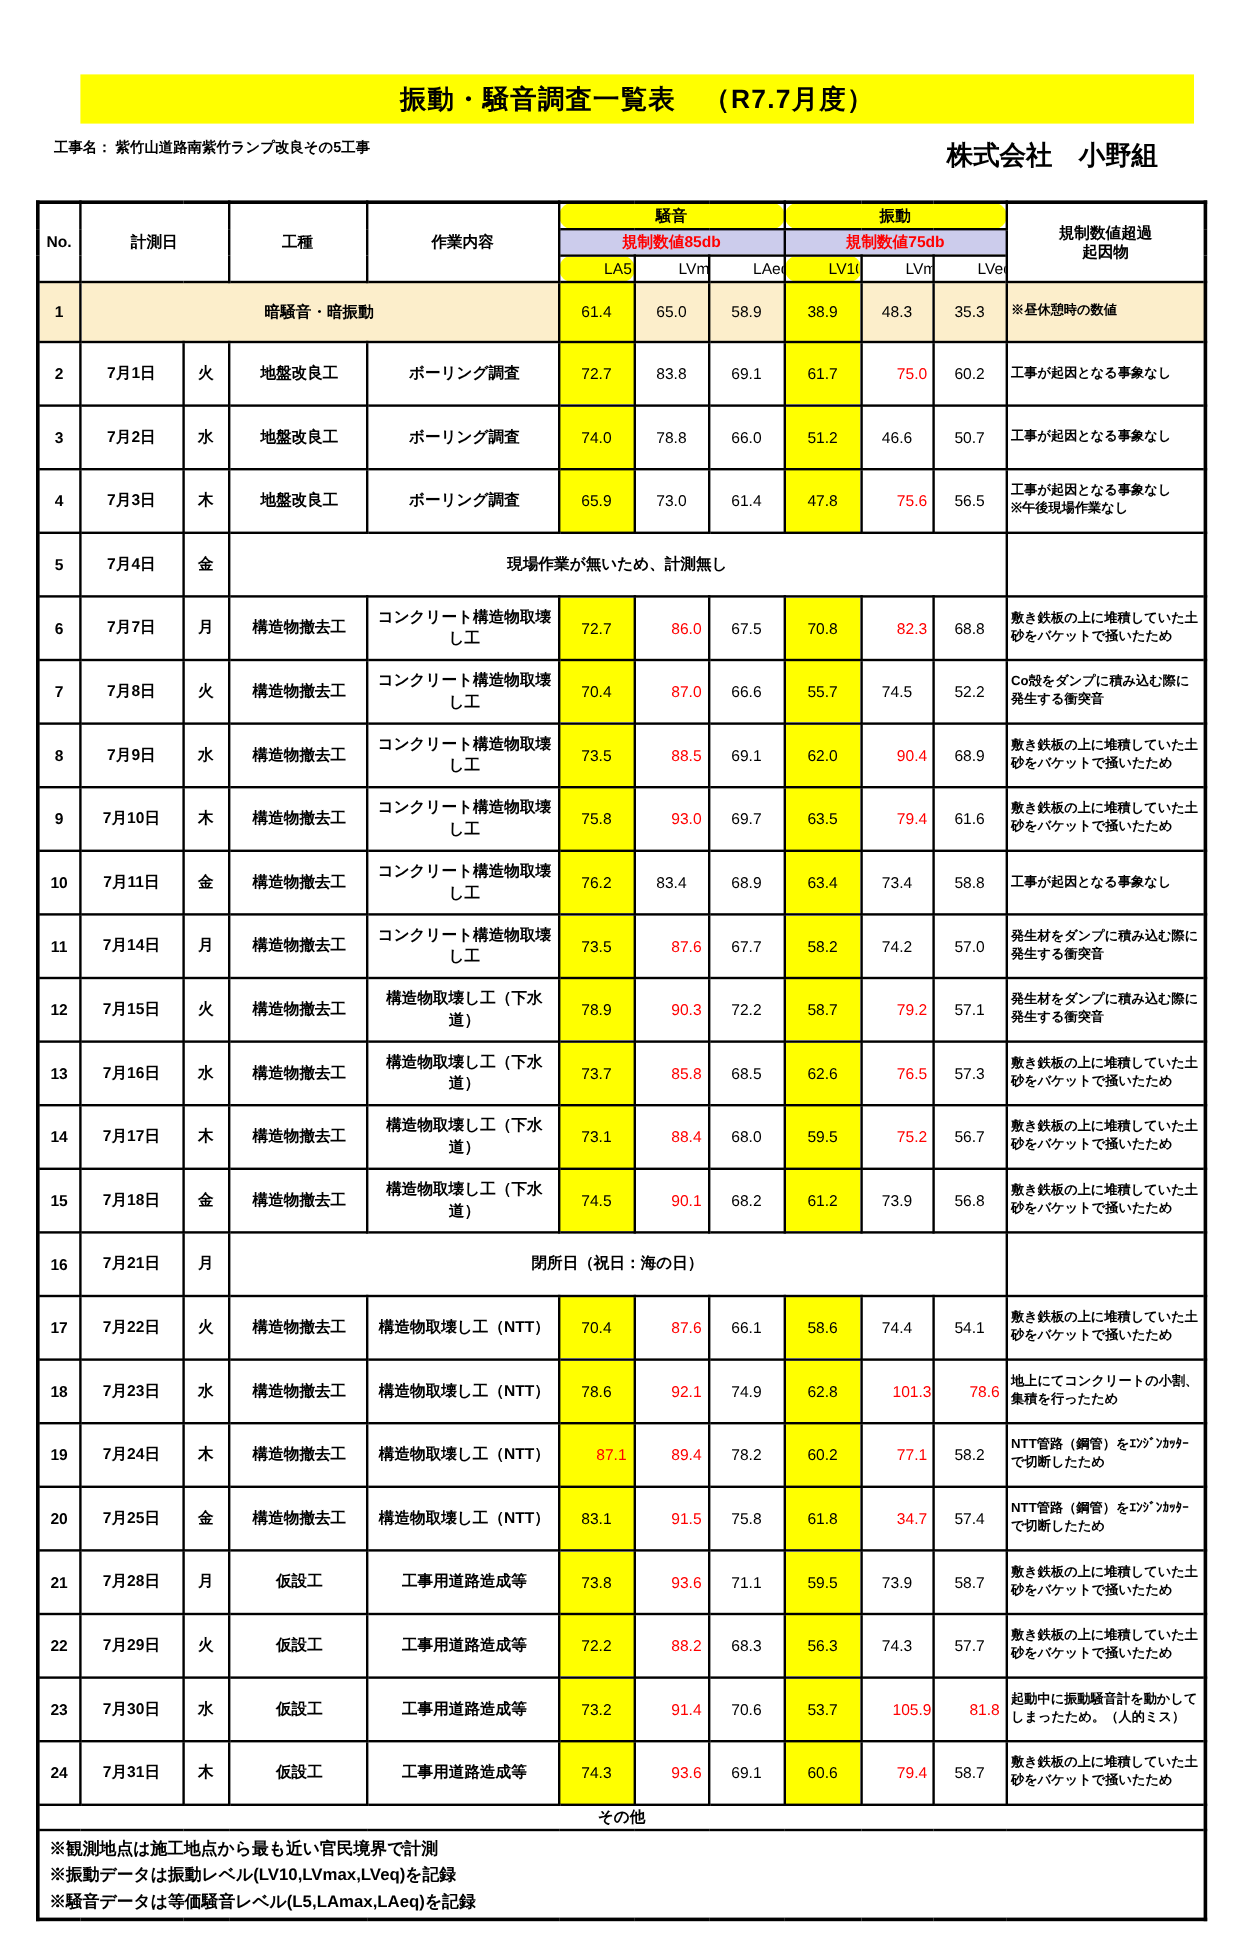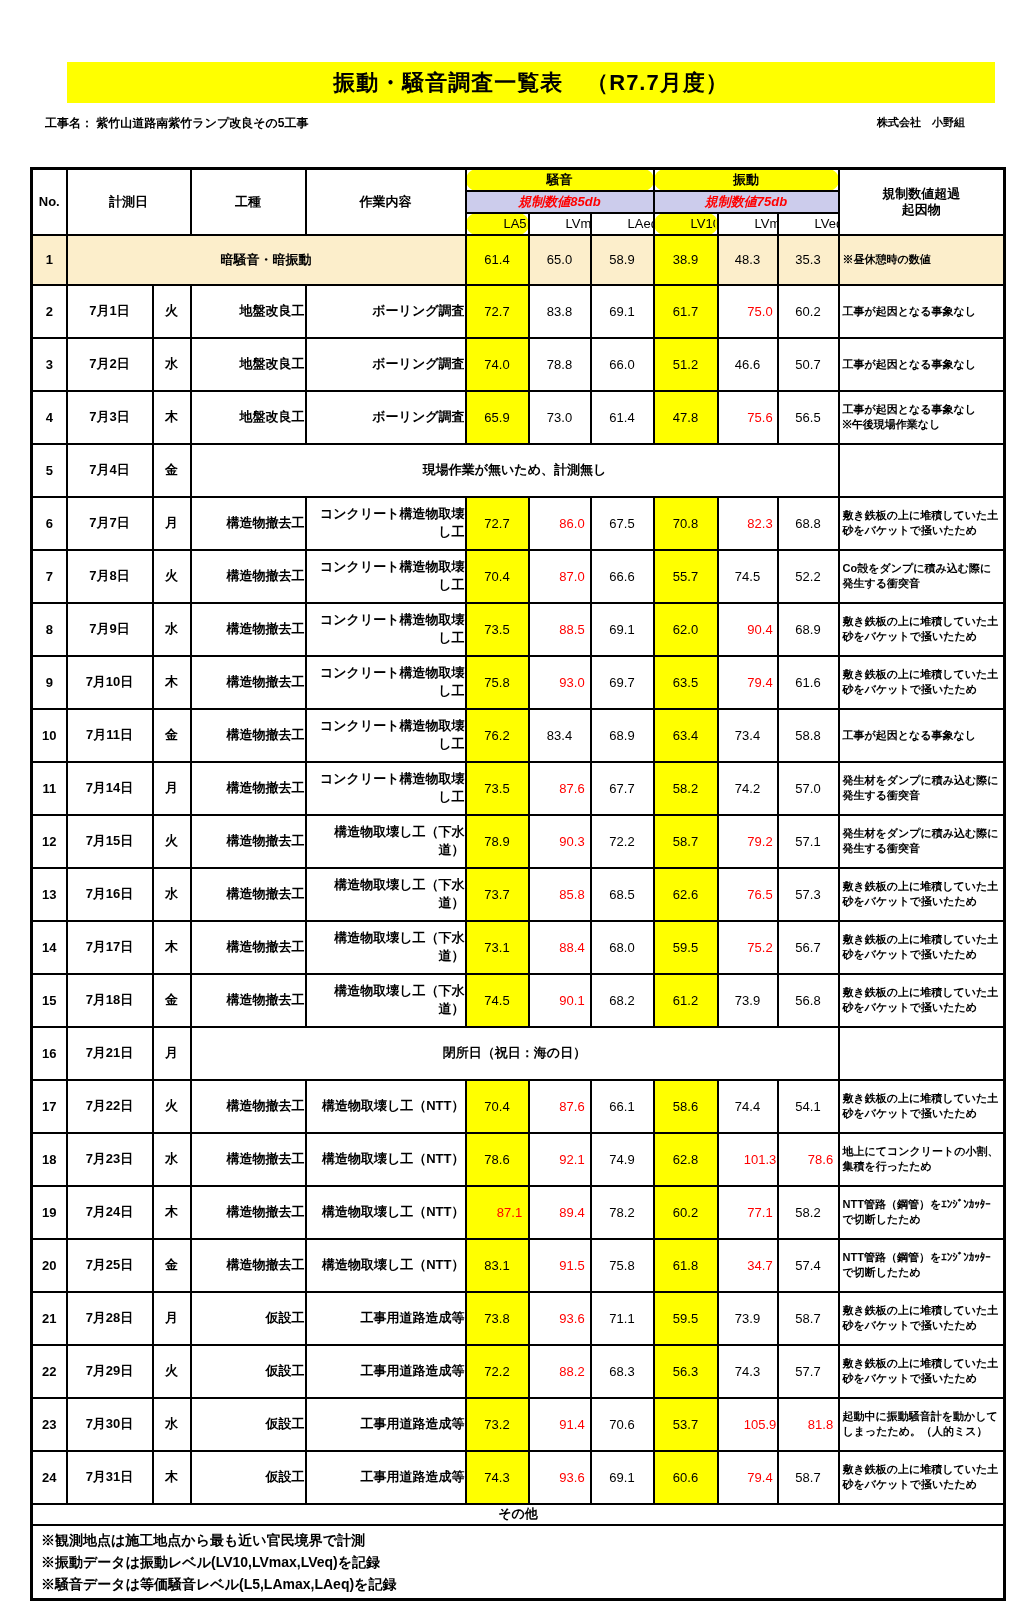--- a/index.html
+++ b/index.html
@@ -18,21 +18,21 @@
     font-size: 22px; font-weight: bold;
     line-height: 41px;
     letter-spacing: 1px;
   }
   .project-line {
     position: absolute; left: 45px; top: 115px;
     font-size: 12px; font-weight: bold;
   }
   .company {
     position: absolute; right: 63px; top: 115px;
-    font-size: 11px; font-weight: bold;
+    font-size: 22px; font-weight: bold;
   }
   table.survey {
     position: absolute; left: 30px; top: 167px;
     width: 973px;
     border-collapse: collapse;
     table-layout: fixed;
     border: 3px solid #000;
   }
   .survey th, .survey td {
     border: 2px solid #000;
@@ -42,27 +42,27 @@
     overflow: hidden;
     padding: 0;
   }
   thead tr { height: 22px; }
   .survey th { font-weight: bold; }
   th.sub { font-weight: normal; font-size: 13px; padding-left: 36px; }
   .ybg  { background: var(--yellow); border-radius: 11px; }
   .limit {
     background: var(--lavender);
     color: var(--red);
-    font-size: 16px; font-weight: bold; font-style: italic;
+    font-size: 16px; font-weight: bold;
   }
   .prewrap { white-space: pre-line; line-height: 1.25; }
   tbody.rows tr { height: 53px; }
   tbody.rows tr.baseline { height: 50px; }
   tbody.rows td.bold { font-weight: bold; }
-  tbody.rows td.left { text-align: right; padding-left: 3px; }
+  tbody.rows td.left { text-align: center; padding-left: 3px; }
   tbody.rows td.num { font-size: 13px; }
   tbody.rows td.ycol { background: var(--yellow); }
   tbody.rows td.red { color: var(--red); padding-left: 25px; }
   tbody.rows tr.baseline td { background: var(--cream); }
   tbody.rows tr.baseline td.ycol { background: var(--yellow); }
   td.cause {
     font-size: 11px; font-weight: bold;
     text-align: left;
     padding: 2px 3px;
     line-height: 1.35;

